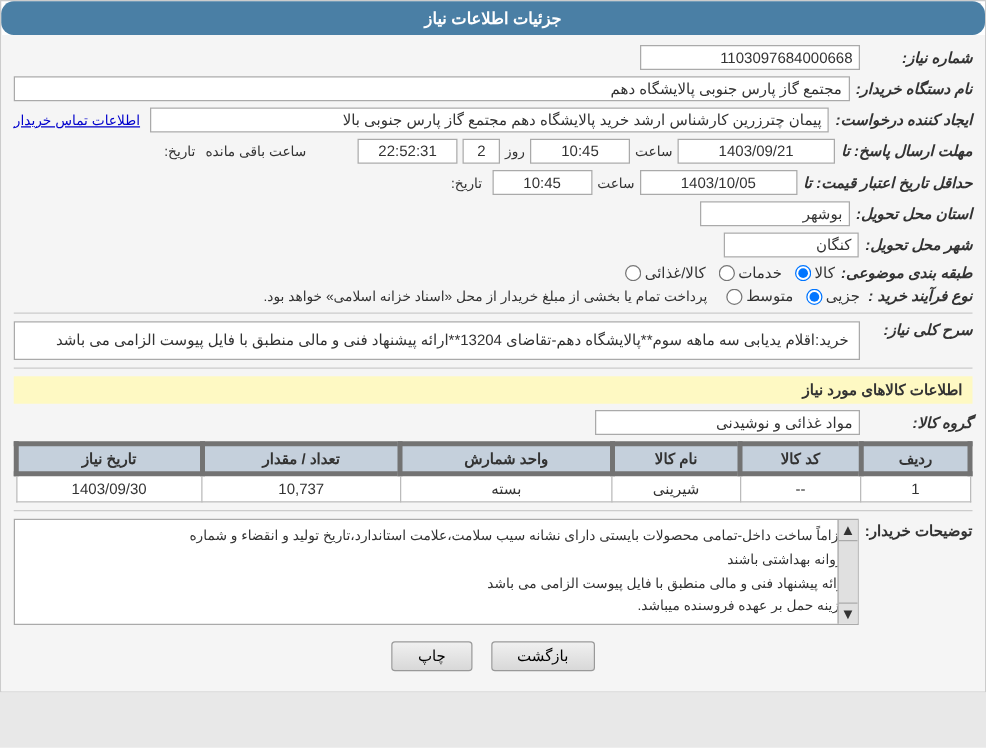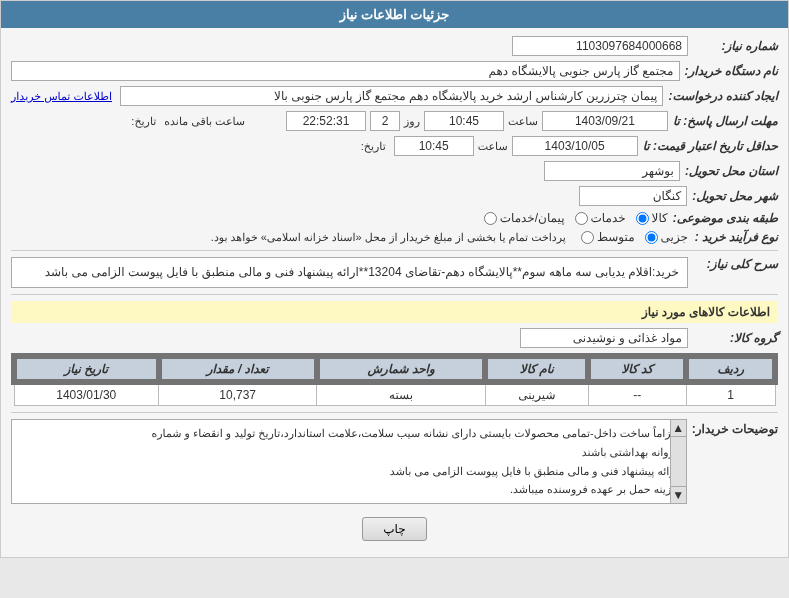--- a/index.html
+++ b/index.html
@@ -15,20 +15,21 @@
       background: #fff;
       border: 1px solid #ccc;
     }
     .header {
       background: #4a7fa5;
       color: #fff;
       text-align: center;
       padding: 6px 10px;
       font-size: 13px;
       font-weight: bold;
+      border-radius: 10px;
     }
     .content {
       padding: 8px 10px;
       background: #f5f5f5;
     }
     .row {
       display: flex;
       align-items: center;
       margin-bottom: 5px;
       flex-wrap: wrap;
@@ -116,25 +117,24 @@
     }
     
     table {
       width: 100%;
       border-collapse: collapse;
       font-size: 12px;
       direction: rtl;
     }
     table th {
       background: #c5d0dc;
-      border: 6px solid #737373;
+      border: 4px solid #737373;
       padding: 3px 6px;
       text-align: center;
       font-weight: bold;
-      font-style: italic;
     }
     table td {
       border: 1px solid #bbb;
       padding: 3px 6px;
       text-align: center;
       background: #fff;
     }
     .notes-label {
       font-weight: bold;
       color: #333;
@@ -206,33 +206,33 @@
       <div class="inline-group">
         <div class="field field-date">1403/10/05</div>
         <span class="small-label">ساعت</span>
         <div class="field field-time">10:45</div>
       </div>
       <span style="margin-right:8px;font-size:11px;">تاریخ:</span>
     </div>
 
     <div class="row">
       <span class="label">استان محل تحویل:</span>
-      <div class="field" style="width:136px;padding-left:40px;">بوشهر</div>
+      <div class="field" style="width:120px;padding-left:40px;">بوشهر</div>
     </div>
 
     <div class="row">
       <span class="label">شهر محل تحویل:</span>
       <div class="field" style="width:108px;">کنگان</div>
     </div>
 
     <div class="row">
       <span class="label">طبقه بندی موضوعی:</span>
       <div class="radio-group">
         <div class="radio-item">
-          <span>پیمان/خدمات</span>
+          <span>کالا/غذائی</span>
           <input type="radio" name="tabagheh" style="">
         </div>
         <div class="radio-item">
           <span>خدمات</span>
           <input type="radio" name="tabagheh" style="">
         </div>
         <div class="radio-item">
           <span>کالا</span>
           <input type="radio" name="tabagheh" checked="" style="">
         </div>
@@ -260,42 +260,42 @@
       <span class="label">سرح کلی نیاز:</span>
       <div class="desc-box" style="flex:1;">خرید:اقلام یدیابی سه ماهه سوم**پالایشگاه دهم-تقاضای 13204**ارائه پیشنهاد فنی و مالی منطبق با فایل پیوست الزامی می باشد</div>
     </div>
 
     <div class="section-divider"></div>
 
     <div class="section-title">اطلاعات کالاهای مورد نیاز</div>
 
     <div class="row">
       <span class="label">گروه کالا:</span>
-      <div class="field" style="width:168px;">مواد غذائی و نوشیدنی</div>
+      <div class="field" style="width:212px;">مواد غذائی و نوشیدنی</div>
     </div>
 
     <table>
       <thead>
         <tr>
           <th>ردیف</th>
           <th>کد کالا</th>
           <th>نام کالا</th>
           <th>واحد شمارش</th>
           <th>تعداد / مقدار</th>
           <th>تاریخ نیاز</th>
         </tr>
       </thead>
       <tbody id="table-body">
       <tr>
             <td>1</td>
             <td>--</td>
             <td>شیرینی</td>
             <td>بسته</td>
             <td>10,737</td>
-            <td>1403/01/30</td>
+            <td>1403/09/30</td>
           </tr>
         </tbody>
     </table>
 
     <div class="section-divider"></div>
 
     <div class="row" style="align-items:flex-start;">
       <span class="notes-label">توضیحات خریدار:</span>
       <div style="flex:1;position:relative;border:1px solid #aaa;background:#fff;">
         <div style="position:absolute;right:0;top:0;width:16px;height:100%;display:flex;flex-direction:column;justify-content:space-between;background:#e0e0e0;border-left:1px solid #aaa;">
@@ -305,17 +305,18 @@
         <div id="tozihaat-content" style="padding:4px 8px 4px 4px;font-size:11px;line-height:1.7;text-align:right;">
         <div>الزاماً ساخت داخل-تمامی محصولات بایستی دارای نشانه سیب سلامت،علامت استاندارد،تاریخ تولید و انقضاء و شماره</div>
             <div>پروانه بهداشتی باشند</div>
             <div>ارائه پیشنهاد فنی و مالی منطبق با فایل پیوست الزامی می باشد</div>
             <div>هزینه حمل بر عهده فروسنده میباشد.</div>
           </div>
       </div>
     </div>
 
     <div class="buttons-row">
+      <button class="btn">بازگشت</button>
       <button class="btn">چاپ</button>
     </div>
 
   </div>
 </div>
 
 </body></html>

